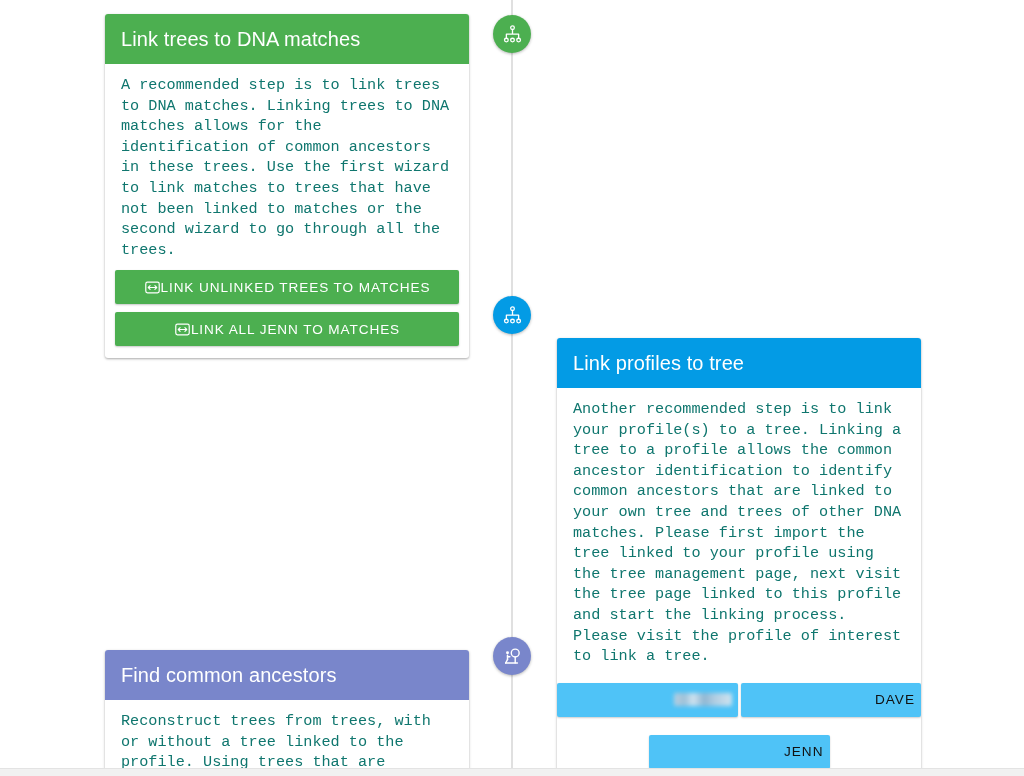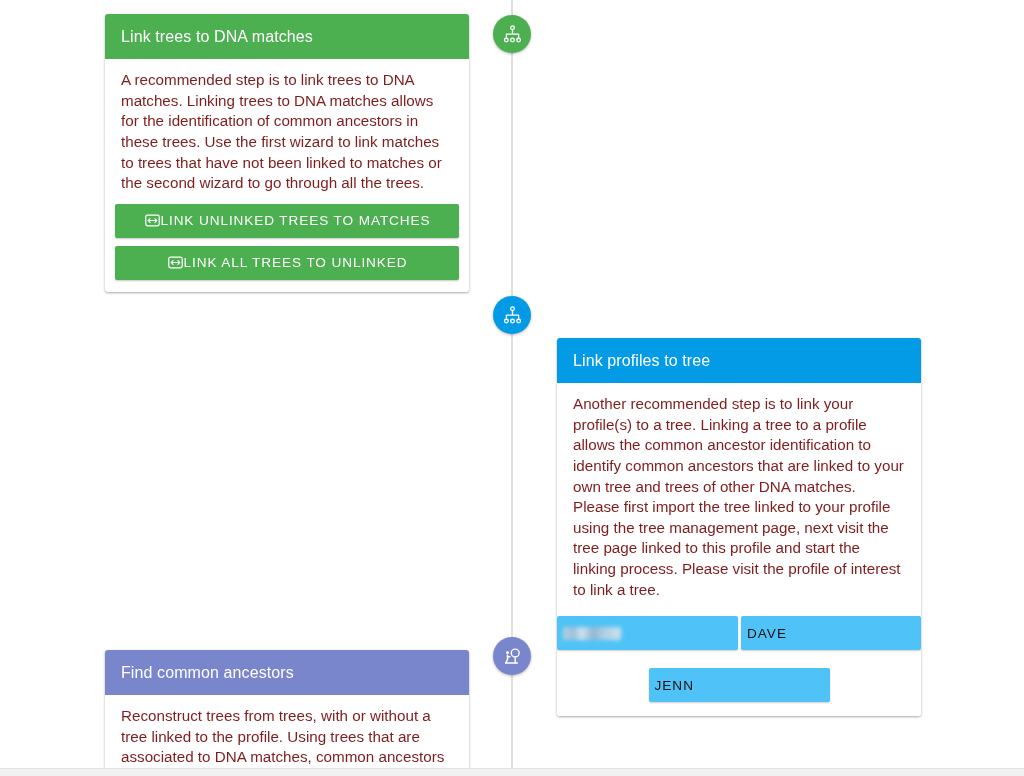--- a/index.html
+++ b/index.html
@@ -58,30 +58,31 @@
   .card {
     position: absolute;
     background: #ffffff;
     border-radius: 3px;
     box-shadow: 0 1px 3px rgba(0,0,0,0.22), 0 1px 2px rgba(0,0,0,0.14);
     overflow: hidden;
   }
   .card-header {
     padding: 13px 15px 13px 16px;
     color: #ffffff;
-    font-size: 16px;
+    font-size: 20px;
     font-weight: 400;
     letter-spacing: 0.1px;
     line-height: 1.2;
   }
   .card-body {
     padding: 11px 16px 4px 16px;
-    color: #7f1d1d;
+    color: #0f766e;
     font-size: 15.2px;
     line-height: 20.6px;
+    font-family: Liberation Mono, monospace;
   }
   .card-body p { margin: 0; }
 
   
   .card-actions {
     padding: 6px 10px 12px 10px;
     display: flex;
     flex-direction: column;
     gap: 8px;
   }
@@ -116,21 +117,21 @@
     border: none;
     border-radius: 2px;
     font-family: "Liberation Sans", sans-serif;
     font-size: 13.6px;
     letter-spacing: 1px;
     color: #111111;
     cursor: pointer;
     box-shadow: 0 1px 2px rgba(0,0,0,0.2);
     display: flex;
     align-items: center;
-    justify-content: flex-start;
+    justify-content: flex-end;
   }
   .chip-wrap {
     padding: 0;
     background: #ffffff;
   }
   .chip-redacted-text {
     display: inline-block;
     width: 58px;
     height: 13px;
     background: linear-gradient(90deg,#b9cfe0 0%, #9cc0d8 18%, #cfe3f0 33%, #8fb6d2 52%, #b0cde2 70%, #cfe3ef 100%);
@@ -160,21 +161,21 @@
         </span>
         <span>LINK UNLINKED TREES TO MATCHES</span>
       </button>
       <button class="action-btn" style="background:#4CAF50;">
         <span class="btn-icon">
           <svg width="17" height="17" viewBox="0 0 24 24" aria-hidden="true">
             <rect x="2.5" y="4.5" width="19" height="15" rx="2.4" ry="2.4" fill="none" stroke="#ffffff" stroke-width="1.7"></rect>
             <path d="M8.6 9.4 L6.0 12 L8.6 14.6 M15.4 9.4 L18 12 L15.4 14.6 M6.6 12 H17.4" fill="none" stroke="#ffffff" stroke-width="1.6" stroke-linecap="round" stroke-linejoin="round"></path>
           </svg>
         </span>
-        <span>LINK ALL TREES TO UNLINKED</span>
+        <span>LINK ALL JENN TO MATCHES</span>
       </button>
     </div>
   </div>
 
   <div class="node-badge" style="left:493px; top:15px; background:#4CAF50;">
     <span>
       <svg width="21" height="21" viewBox="0 0 24 24" aria-hidden="true">
         <g fill="none" stroke="#ffffff" stroke-width="1.5">
           <circle cx="12" cy="4.2" r="2.1"></circle>
           <circle cx="5" cy="18.4" r="2.1"></circle>

